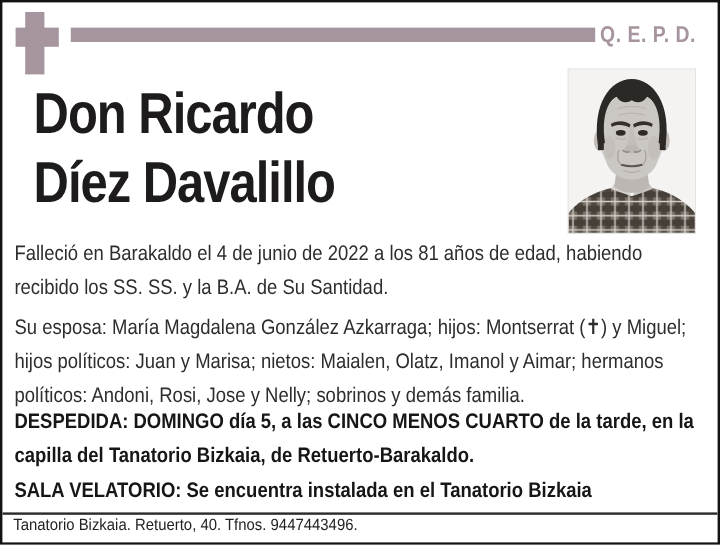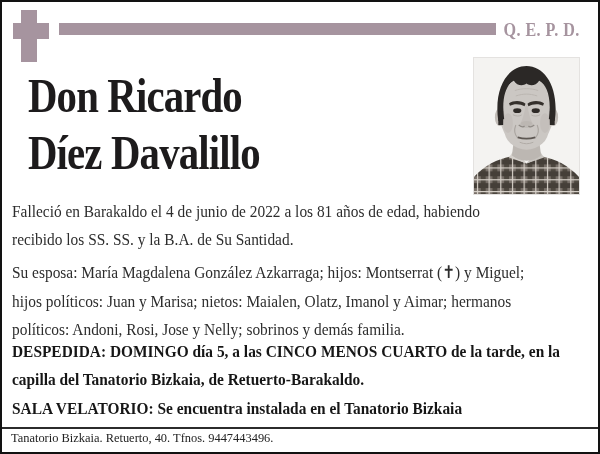--- a/index.html
+++ b/index.html
@@ -3,21 +3,21 @@
 <meta charset="utf-8">
 <style>
   html,body{margin:0;padding:0;background:#fff;}
   .page{
     position:relative;
     width:600px;height:454px;
     box-sizing:border-box;
     background:#ffffff;
     border:2px solid #121212;
     overflow:hidden;
-    font-family:Liberation Serif, serif;
+    font-family:Liberation Sans, sans-serif;
     color:#2d2d2d;
   }
   
   .cross-v{position:absolute;left:19px;top:8px;width:16px;height:52px;background:#a6949f;}
   .cross-h{position:absolute;left:11px;top:21px;width:36px;height:16px;background:#a6949f;}
   .rule{position:absolute;left:57px;top:21px;width:437px;height:12px;background:#a6949f;}
   .qepd{
     position:absolute;right:18px;top:17px;
     font-size:19px;font-weight:bold;color:#a6949f;
     letter-spacing:.5px;white-space:nowrap;

